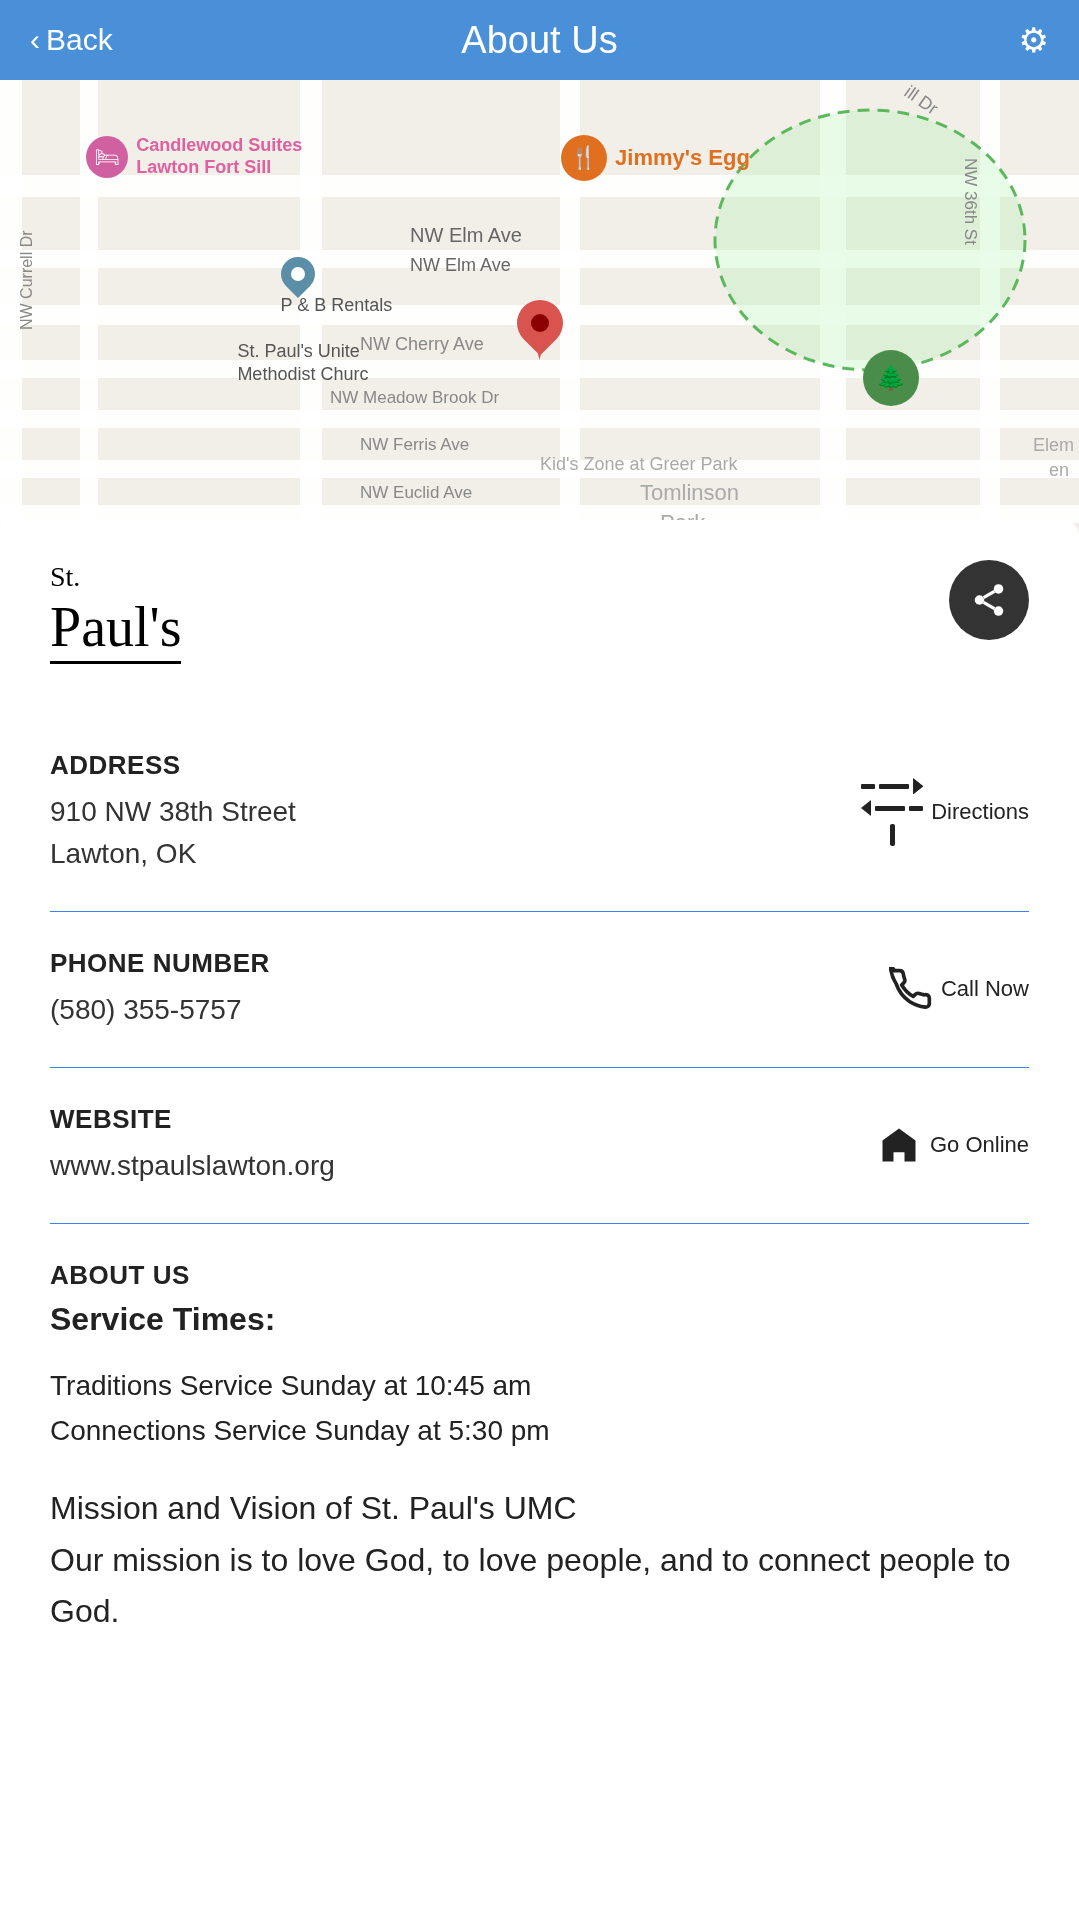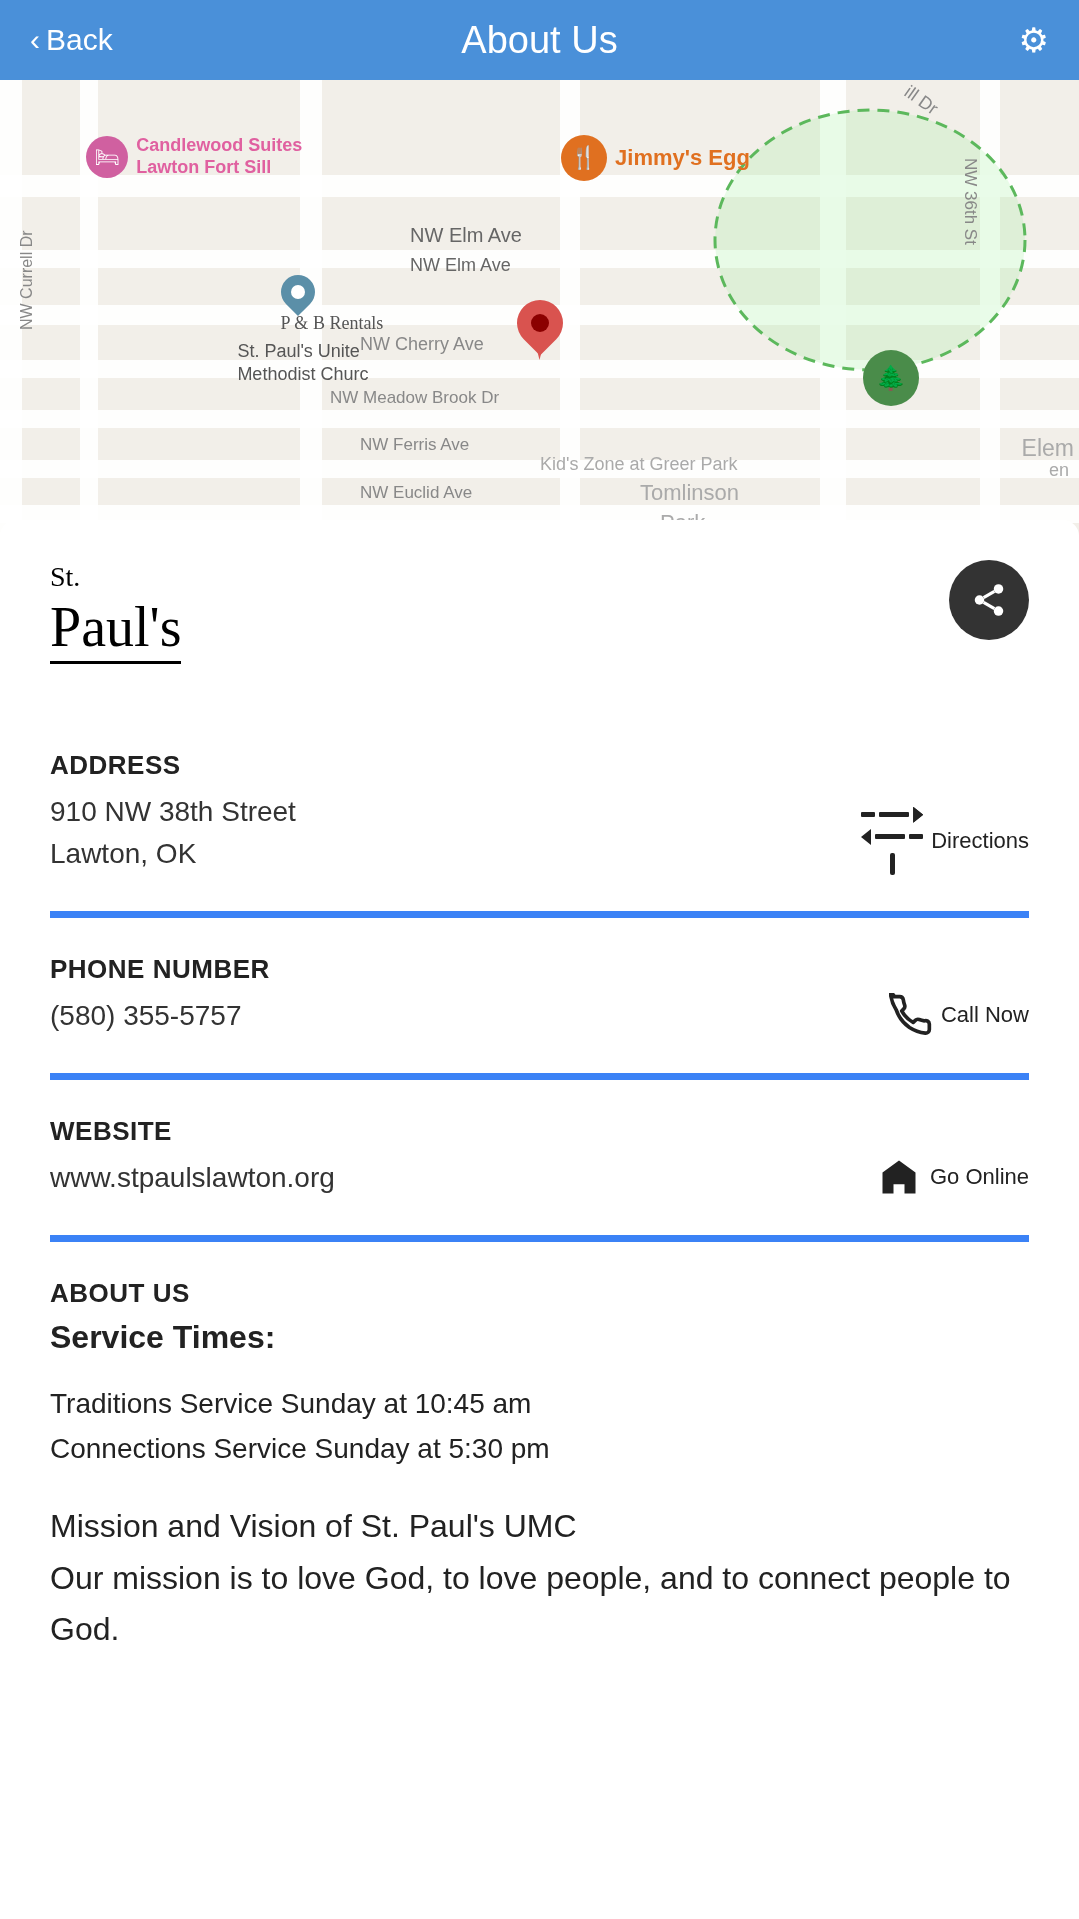--- a/index.html
+++ b/index.html
@@ -151,23 +151,22 @@
       display: flex;
       align-items: center;
       justify-content: center;
       color: white;
       font-size: 20px;
     }
 
     
     .pb-pin {
       position: absolute;
-      top: 195px;
+      top: 177px;
       left: 26%;
-      font-family: Liberation Serif, serif;
     }
     .pb-pin-dot {
       width: 34px;
       height: 34px;
       background: #5b8fa8;
       border-radius: 50% 50% 50% 0;
       transform: rotate(-45deg);
       position: relative;
     }
     .pb-pin-dot::after {
@@ -224,24 +223,24 @@
       justify-content: center;
       color: white;
       font-size: 34px;
       cursor: pointer;
       flex-shrink: 0;
     }
 
     
     .info-row {
       padding: 36px 0;
-      border-bottom: 7px solid #3b82f6;
+      border-bottom: 1px solid #3b82f6;
       display: flex;
       justify-content: space-between;
-      align-items: flex-end;
+      align-items: center;
     }
 
     .info-label {
       font-size: 26px;
       font-weight: 700;
       color: #222;
       margin-bottom: 10px;
       letter-spacing: 0.5px;
     }
 
@@ -400,21 +399,21 @@
         <div class="pin-red"></div>
         <div class="pin-red-tail"></div>
       </div>
     </div>
 
     <div class="pin-green-tree">🌲</div>
 
     <div style="position:absolute; top:10px; right:140px; font-size:18px; color:#888; transform:rotate(35deg);">ill Dr</div>
 
     <div style="position:absolute; top:380px; right:10px; font-size:18px; color:#aaa;">en</div>
-    <div style="position:absolute; top:355px; right:5px; font-size:23px; color:#aaa;">Elem</div>
+    <div style="position:absolute; top:355px; right:5px; font-size:18px; color:#aaa;">Elem</div>
   </div>
 </div>
 
 <div class="info-panel">
 
   <div class="panel-header">
     <div class="church-logo">
       <div class="st">St.</div>
       <div class="pauls">Paul's</div>
     </div>

